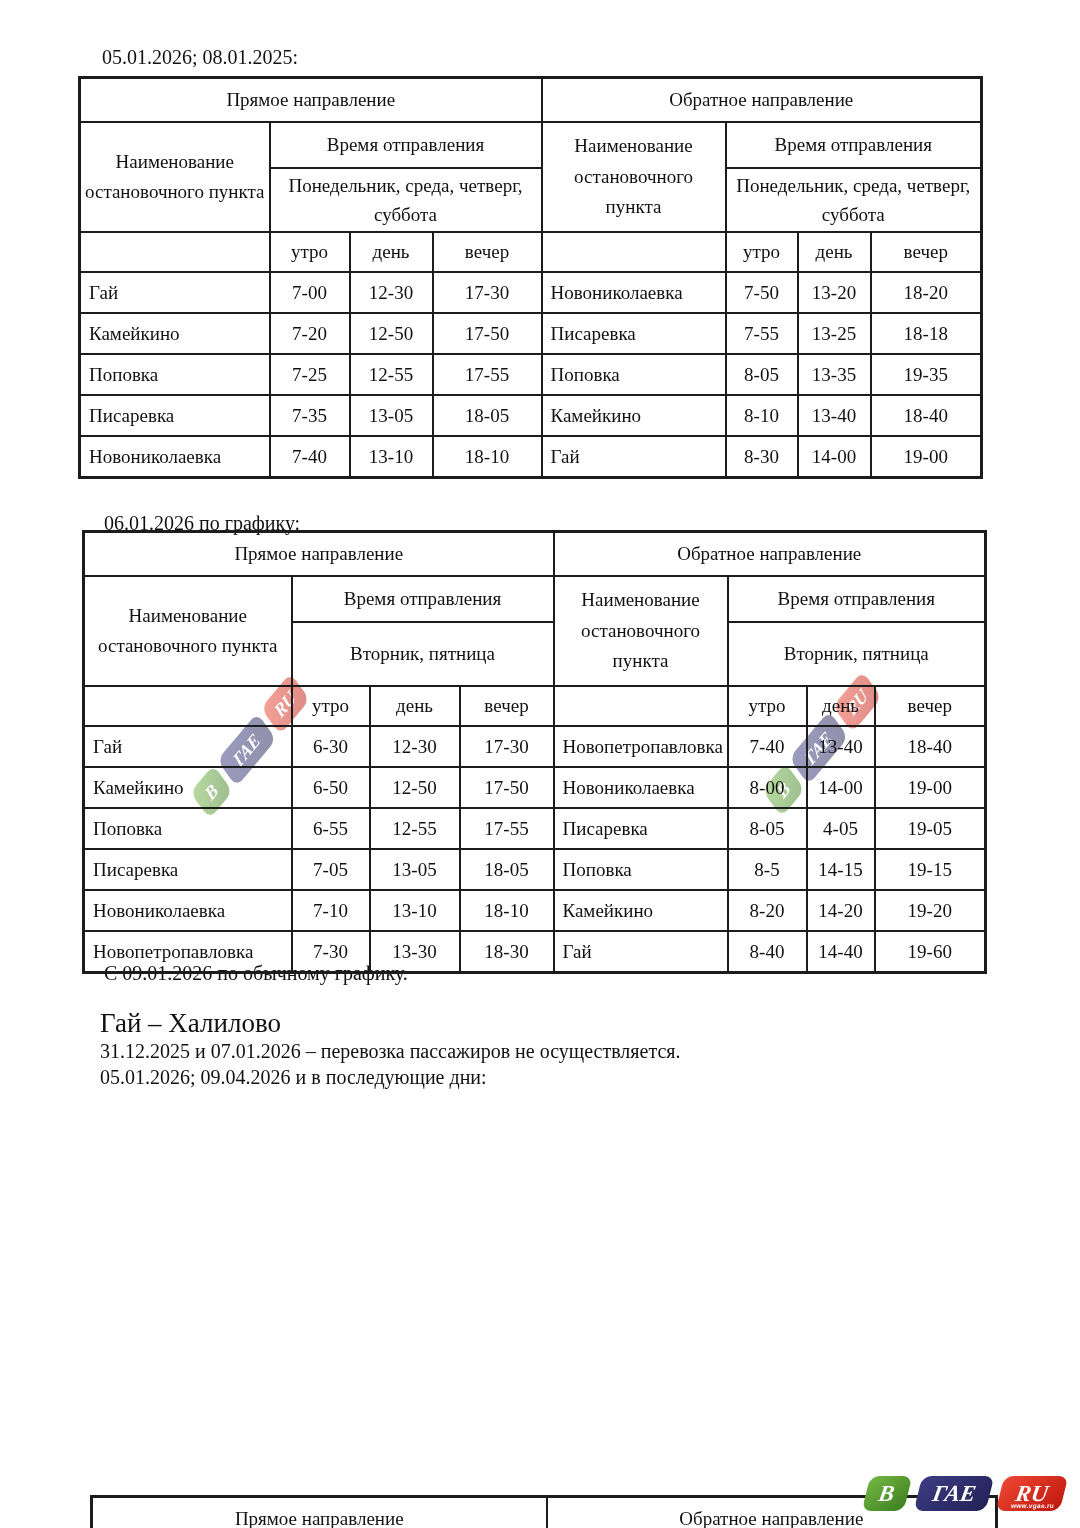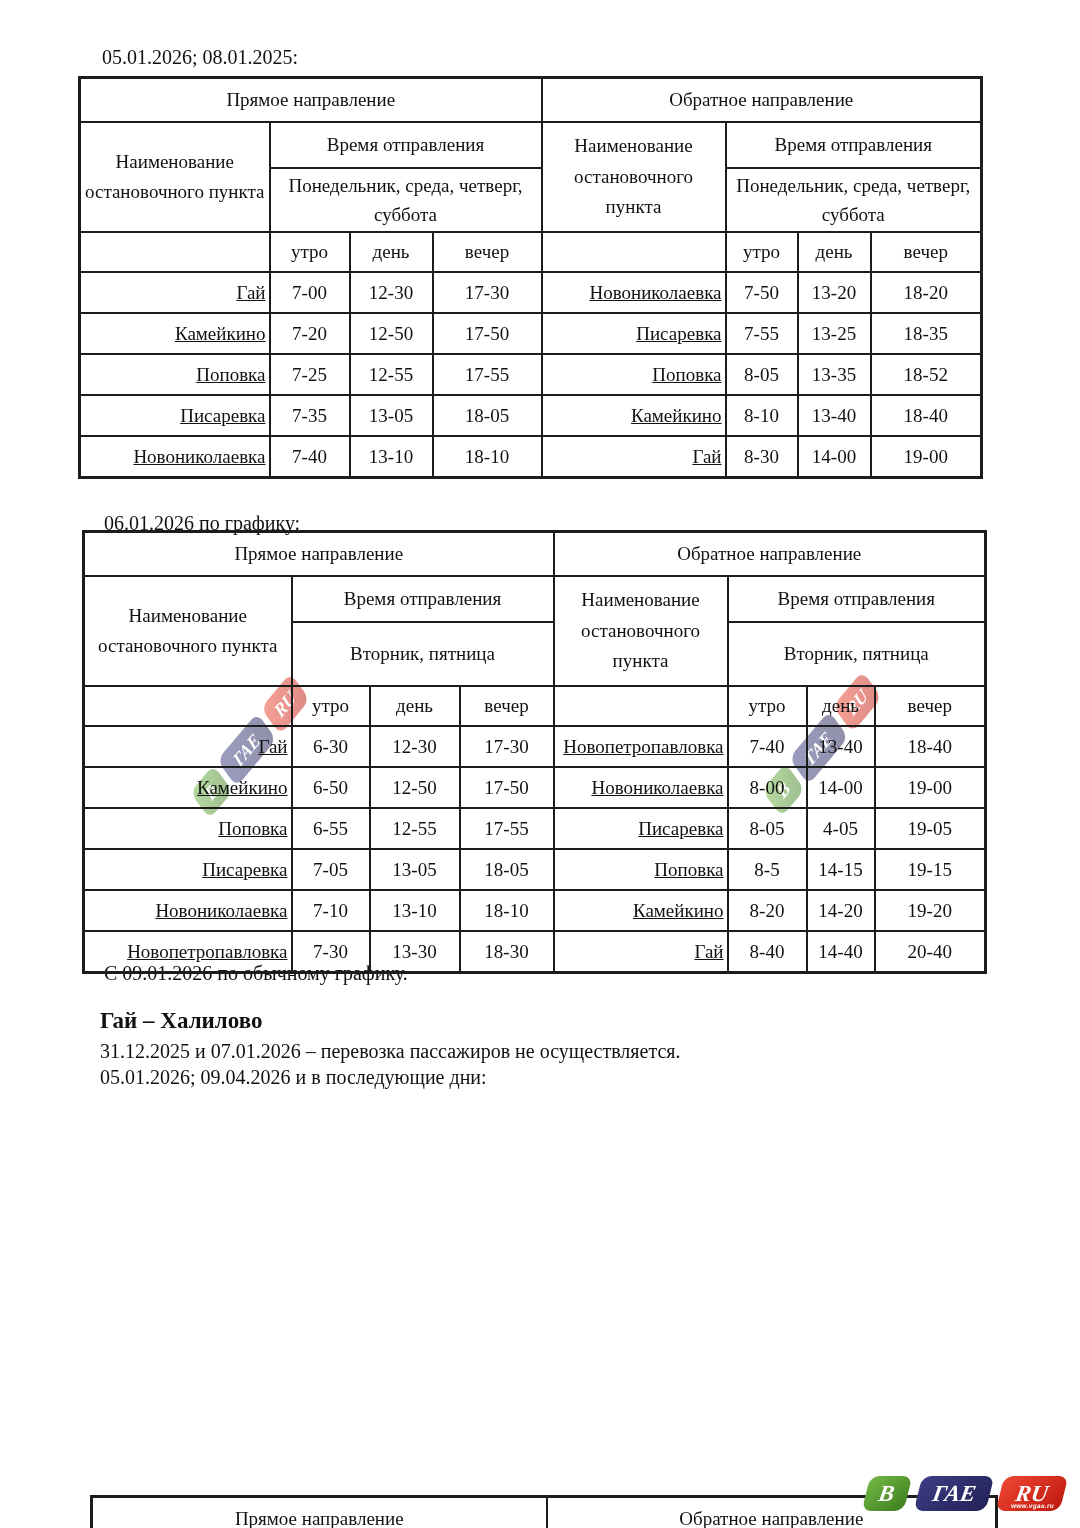--- a/index.html
+++ b/index.html
@@ -2,36 +2,36 @@
 <html><head>
 <meta charset="utf-8">
 <style>
   html,body{margin:0;padding:0;}
   body{
     width:1080px;height:1528px;background:#ffffff;color:#111;
     font-family:"Liberation Serif", serif;position:relative;overflow:hidden;
   }
   .abs{position:absolute;}
   .textline{font-size:20px;white-space:nowrap;}
-  .heading{font-size:23px;font-weight:bold;white-space:nowrap;}
+  .heading{font-size:27px;font-weight:normal;white-space:nowrap;}
 
   table.sched{border-collapse:collapse;table-layout:fixed;background:transparent;position:relative;z-index:1;}
   .sched th,.sched td{
     border:2px solid #1c1c1c;font-weight:normal;text-align:center;
     font-size:19px;padding:1px 3px;vertical-align:middle;color:#111;
   }
   .sched{border:3px solid #1c1c1c;}
   .sched th.dir{height:40px;}
   .sched th.timeh{height:42px;}
   .sched th.days{height:60px;line-height:1.55;}
   .sched tr.tod th{height:36px;font-family:Liberation Serif, serif;}
   .sched th.name-h{line-height:1.6;}
   .sched td{height:37px;}
   .t1 td{height:37px;}
-  .sched td.name{text-align:right;padding-left:8px;text-decoration:underline;}
+  .sched td.name{text-align:left;padding-left:8px;}
   .sched td.time{text-align:center;}
 
   
   .badge{
     display:inline-flex;align-items:center;justify-content:center;
     transform:skewX(-14deg);border-radius:9px;color:#fff;
     font-weight:bold;font-family:"Liberation Serif",serif;
   }
   .badge > *{transform:skewX(4deg);font-style:italic;}
   .b-green{background:linear-gradient(135deg,#74b845,#3c7d1e);}
@@ -109,31 +109,31 @@
         <td class="time">18-20</td>
       </tr>
       <tr>
         <td class="name">Камейкино</td>
         <td class="time">7-20</td>
         <td class="time">12-50</td>
         <td class="time">17-50</td>
         <td class="name">Писаревка</td>
         <td class="time">7-55</td>
         <td class="time">13-25</td>
-        <td class="time">18-35</td>
+        <td class="time">18-18</td>
       </tr>
       <tr>
         <td class="name">Поповка</td>
         <td class="time">7-25</td>
         <td class="time">12-55</td>
         <td class="time">17-55</td>
         <td class="name">Поповка</td>
         <td class="time">8-05</td>
         <td class="time">13-35</td>
-        <td class="time">18-52</td>
+        <td class="time">19-35</td>
       </tr>
       <tr>
         <td class="name">Писаревка</td>
         <td class="time">7-35</td>
         <td class="time">13-05</td>
         <td class="time">18-05</td>
         <td class="name">Камейкино</td>
         <td class="time">8-10</td>
         <td class="time">13-40</td>
         <td class="time">18-40</td>
@@ -266,21 +266,21 @@
           <td class="time">19-20</td>
         </tr>
         <tr>
           <td class="name">Новопетропавловка</td>
           <td class="time">7-30</td>
           <td class="time">13-30</td>
           <td class="time">18-30</td>
           <td class="name">Гай</td>
           <td class="time">8-40</td>
           <td class="time">14-40</td>
-          <td class="time">20-40</td>
+          <td class="time">19-60</td>
         </tr>
       </tbody>
   </table>
 </div>
 
 <div class="abs textline" style="left:104px;top:962px;">С 09.01.2026 по обычному графику.</div>
 
 <div class="abs heading" style="left:100px;top:1008px;">Гай – Халилово</div>
 <div class="abs textline" style="left:100px;top:1040px;">31.12.2025 и 07.01.2026 – перевозка пассажиров не осуществляется.</div>
 <div class="abs textline" style="left:100px;top:1066px;">05.01.2026; 09.04.2026 и в последующие дни:</div>

